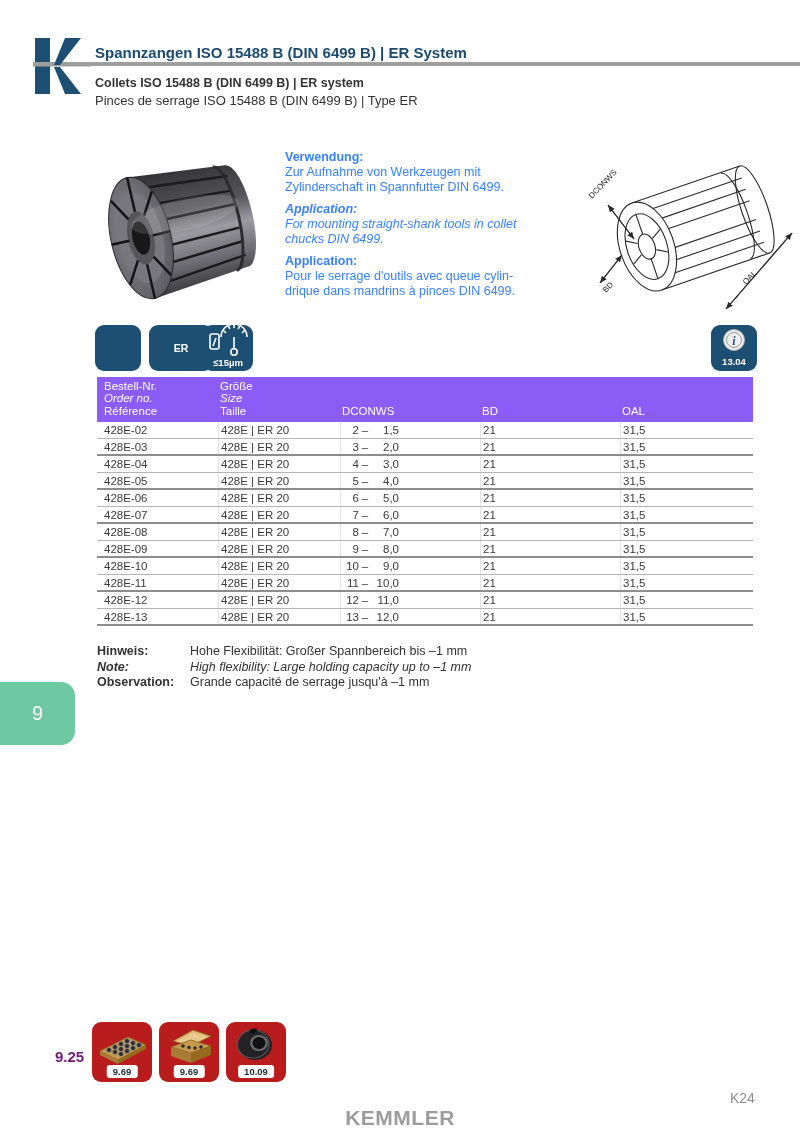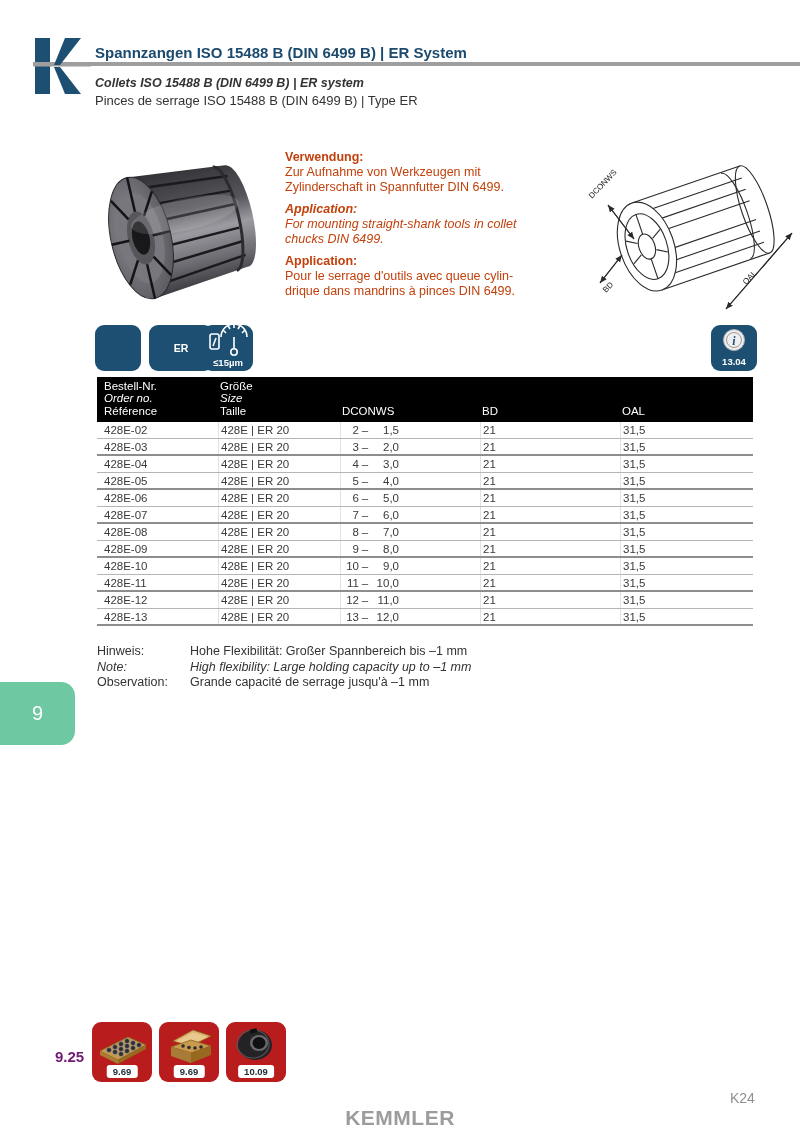--- a/index.html
+++ b/index.html
@@ -3,26 +3,26 @@
 <meta charset="utf-8">
 <style>
   html,body{margin:0;padding:0;background:#fff;}
   .page{position:relative;width:800px;height:1131px;background:#ffffff;
         font-family:"Liberation Sans",sans-serif;overflow:hidden;color:#3a3a3a;}
 
   
   .k-logo{position:absolute;left:33px;top:36px;width:58px;height:60px;}
   .page-title{position:absolute;left:95px;top:44px;font-size:15px;font-weight:bold;color:#1b4a6e;}
   .header-rule{position:absolute;left:88px;right:0;top:62px;height:4px;background:#9e9e9e;}
-  .subtitle-en{position:absolute;left:95px;top:76px;font-size:12.5px;font-weight:bold;font-style:italic;color:#333;}
+  .subtitle-en{position:absolute;left:95px;top:76px;font-size:12.5px;font-weight:bold;color:#333;}
   .subtitle-fr{position:absolute;left:95px;top:93px;font-size:13px;color:#333;}
 
   
   .photo{position:absolute;left:88px;top:148px;width:185px;height:162px;}
-  .usage{position:absolute;left:285px;top:150px;width:300px;font-size:12.5px;line-height:15px;color:#c2410c;}
+  .usage{position:absolute;left:285px;top:150px;width:300px;font-size:12.5px;line-height:15px;color:#3b82f6;}
   .u-group{margin-bottom:7px;}
   .u-label{font-weight:bold;}
   .u-label.it, .u-line.it{font-style:italic;}
   .drawing{position:absolute;left:588px;top:143px;width:212px;height:172px;}
   .dim-label{font-size:8px;fill:#222;font-family:"Liberation Sans",sans-serif;}
 
   
   .badge{position:absolute;top:325px;height:46px;background:#1d4f72;border-radius:9px;color:#fff;}
   .badge-iso{left:95px;width:46px;display:flex;flex-direction:column;align-items:center;justify-content:center;
              font-size:13px;font-weight:bold;line-height:11px;gap:48px;}
@@ -31,37 +31,37 @@
   .badge-gauge{left:203px;width:50px;}
   .badge-gauge svg{position:absolute;left:0;top:-12px;width:50px;height:58px;overflow:visible;}
   .badge-gauge .runout{position:absolute;bottom:3px;left:0;right:0;text-align:center;font-size:9.5px;font-weight:bold;}
   .badge-info{left:711px;width:46px;}
   .badge-info svg{position:absolute;left:0;top:2px;width:46px;height:28px;}
   .badge-info .info-ref{position:absolute;bottom:4px;left:0;right:0;text-align:center;font-size:9.5px;font-weight:bold;}
 
   
   .ptable{position:absolute;left:97px;top:377px;width:656px;}
   .thead,.tr{display:grid;grid-template-columns:121px 122px 140px 140px 133px;}
-  .thead{background:#000000;color:#fff;height:45px;font-size:11.5px;}
+  .thead{background:#8b5cf6;color:#fff;height:45px;font-size:11.5px;}
   .th{display:flex;flex-direction:column;justify-content:flex-end;padding:0 0 5px 2px;line-height:12.5px;}
   .th.c1{padding-left:7px;}
   .th .it{font-style:italic;}
   .tr{height:17px;font-size:11.5px;background:#fff;border-bottom:1px solid #b5b5b5;box-sizing:border-box;}
   .tr.group{border-bottom:2px solid #8d8d8d;}
   .td{display:flex;align-items:center;height:100%;padding-left:2px;box-sizing:border-box;}
   .td.c1{padding-left:7px;}
   .td.c2,.td.c3,.td.c4,.td.c5{border-left:1px solid #e2e2e2;}
   .rf{display:inline-block;width:16px;text-align:right;}
   .rs{display:inline-block;width:12px;text-align:center;}
   .rt{display:inline-block;width:28px;text-align:right;}
 
   
   .notes{position:absolute;left:97px;top:644px;font-size:12.5px;line-height:15.5px;color:#333;}
   .note-row{display:flex;}
-  .note-label{width:93px;font-weight:normal;flex:0 0 93px;}
+  .note-label{width:93px;font-weight:bold;flex:0 0 93px;}
   .note-row.it .note-label,.note-row.it .note-text{font-style:italic;}
 
   
   .section-tab{position:absolute;left:0;top:682px;width:75px;height:63px;background:#6ec9a2;
                border-radius:0 14px 14px 0;display:flex;align-items:center;justify-content:center;
                color:#fff;font-size:20px;}
 
   
   .tile{position:absolute;top:1022px;width:60px;height:60px;background:#b91c1c;border-radius:9px;}
   .tile svg{position:absolute;left:4px;top:3px;width:52px;height:40px;}

